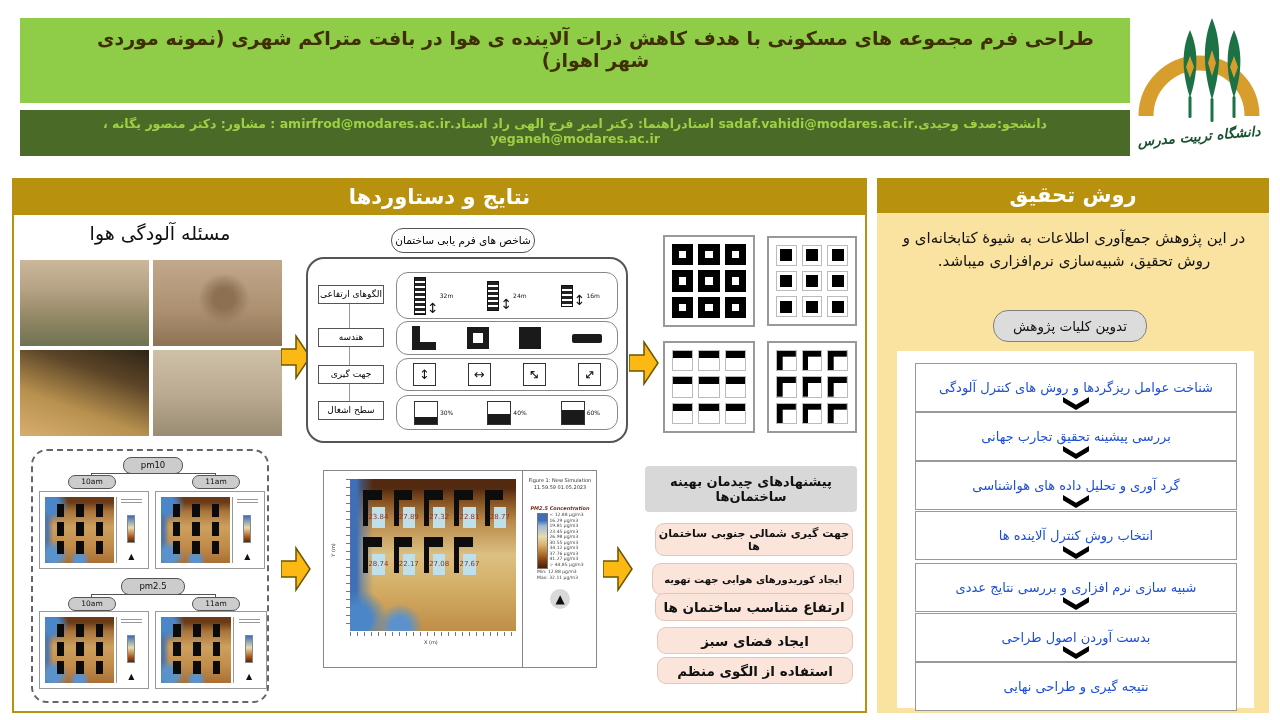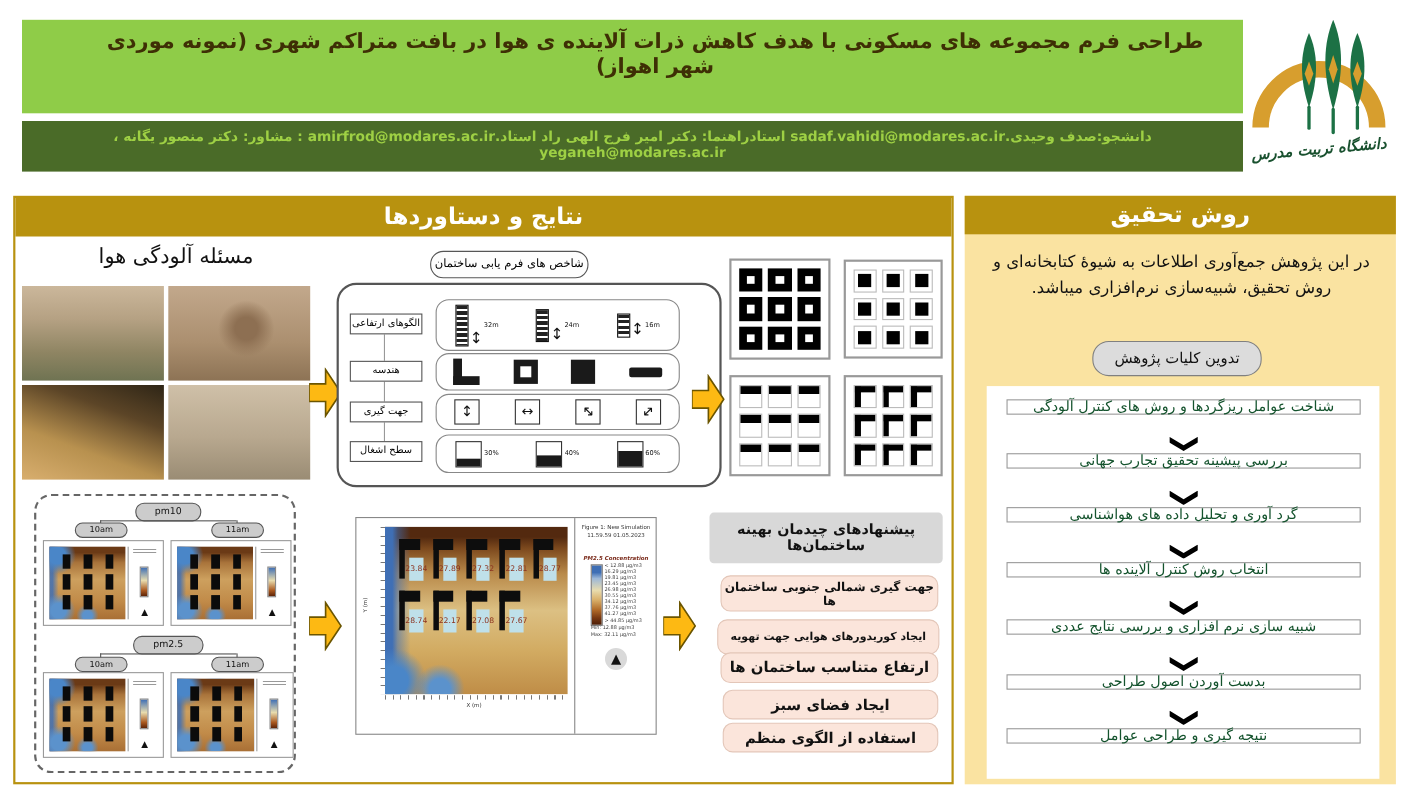--- a/index.html
+++ b/index.html
@@ -31,21 +31,21 @@
   .photo{width:129px;height:86px;}
   .ph1{background:linear-gradient(180deg,#cbb79b 0%,#b5a183 35%,#8f8563 70%,#6f7352 100%);}
   .ph2{background:radial-gradient(circle at 55% 45%,#8d6f52 0 12%,rgba(0,0,0,0) 30%),
        linear-gradient(180deg,#c2a88c 0%,#ab8f6f 60%,#8d7355 100%);}
   .ph3{background:linear-gradient(200deg,#2e2516 0%,#5c4527 30%,#b8914f 65%,#d8ae6e 100%);}
   .ph4{background:linear-gradient(180deg,#cfc0a8 0%,#b8a88f 55%,#9a8c74 100%);}
   .flow-arrow{width:30px;height:46px;}
   
   .idx-pill{left:391px;top:228px;width:142px;height:23px;border:1px solid #555;border-radius:12px;
             background:#fdfdfd;font-size:10.5px;text-align:center;line-height:23px;direction:rtl;}
-  .idx-box{left:306px;top:257px;width:350px;height:186px;border:2px solid #555;
+  .idx-box{left:306px;top:257px;width:322px;height:186px;border:2px solid #555;
            border-radius:18px;background:#fff;box-sizing:border-box;}
   .idx-label{position:absolute;left:10px;width:64px;height:17px;border:1px solid #555;background:#fff;
              font-size:9px;text-align:center;line-height:17px;direction:rtl;z-index:2;}
   .idx-vline{position:absolute;left:41px;top:42px;width:1px;height:105px;background:#999;}
   .idx-row{position:absolute;left:88px;width:220px;border:1px solid #888;border-radius:12px;
            display:flex;align-items:center;justify-content:space-around;background:#fff;}
   .tower{display:flex;align-items:flex-end;gap:1px;}
   .tower i{display:block;width:10px;border:1px solid #111;
            background:repeating-linear-gradient(180deg,#222 0 3px,#fff 3px 5px);}
   .tower b{font-size:6px;color:#111;font-weight:normal;align-self:center;}
@@ -134,22 +134,22 @@
             display:flex;align-items:center;justify-content:center;}
   .sug{background:#FBE5DB;border:1px solid #E3C6B8;border-radius:9px;color:#111;font-weight:bold;
        text-align:center;direction:rtl;display:flex;align-items:center;justify-content:center;
        box-sizing:border-box;}
   
   .method-intro{left:888px;top:227px;width:372px;font-size:15px;color:#111;direction:rtl;
                 text-align:center;line-height:1.55;}
   .start-pill{left:993px;top:310px;width:152px;height:30px;background:#DCDCDC;border:1px solid #808080;
               border-radius:15px;font-size:13.5px;color:#111;text-align:center;line-height:30px;direction:rtl;}
   .steps-box{left:897px;top:351px;width:357px;height:357px;background:#fff;}
-  .step{left:915px;width:322px;height:14px;background:#fff;border:1px solid #999;box-sizing:border-box;
-        font-size:13px;color:#14532d;text-align:center;direction:rtl;
+  .step{left:915px;width:322px;height:49px;background:#fff;border:1px solid #999;box-sizing:border-box;
+        font-size:13px;color:#1d4ed8;text-align:center;direction:rtl;
         display:flex;align-items:center;justify-content:center;}
   .chev{left:1063px;width:26px;height:13px;background:#000;
         clip-path:polygon(0 0,50% 60%,100% 0,100% 40%,50% 100%,0 40%);}
 </style>
 </head>
 <body>
 
 <div class="poster">
 
   <div class="abs title-bar">
@@ -535,15 +535,15 @@
   <div class="abs step" style="top:412px">بررسی پیشینه تحقیق تجارب جهانی</div>
   <div class="abs chev" style="top:446px"></div>
   <div class="abs step" style="top:461px">گرد آوری و تحلیل داده های هواشناسی</div>
   <div class="abs chev" style="top:495px"></div>
   <div class="abs step" style="top:511px">انتخاب روش کنترل  آلاینده ها</div>
   <div class="abs chev" style="top:546px"></div>
   <div class="abs step" style="top:563px">شبیه سازی نرم افزاری و بررسی نتایج عددی</div>
   <div class="abs chev" style="top:597px"></div>
   <div class="abs step" style="top:613px">بدست آوردن اصول طراحی</div>
   <div class="abs chev" style="top:646px"></div>
-  <div class="abs step" style="top:662px">نتیجه گیری و طراحی عوامل</div>
+  <div class="abs step" style="top:662px">نتیجه گیری و طراحی نهایی</div>
 
 </div>
 
 </body></html>

